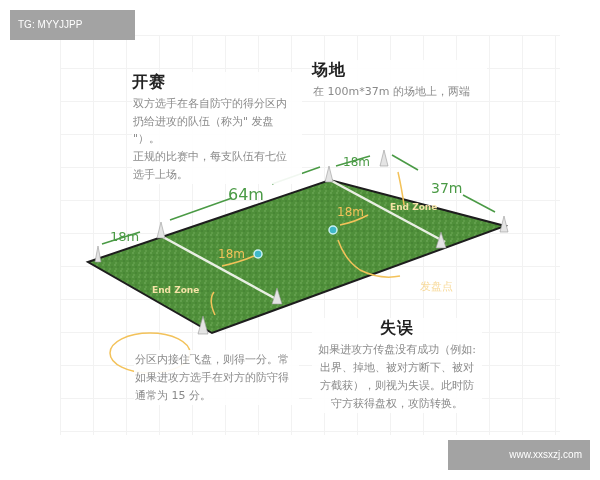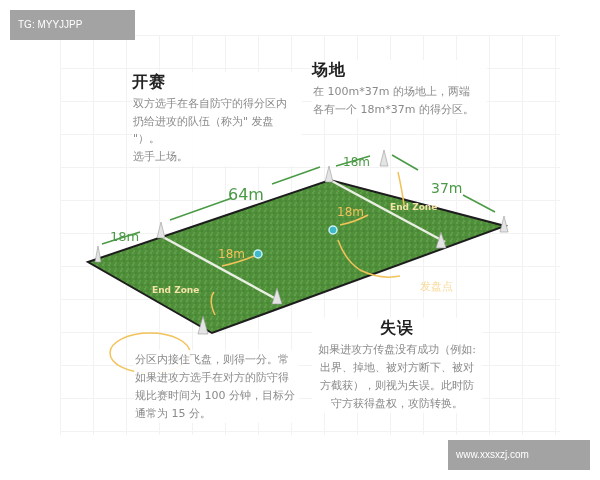--- a/index.html
+++ b/index.html
@@ -15,21 +15,21 @@
       linear-gradient(to bottom, #efefef 1px, transparent 1px);
     background-size:33px 33px;
     opacity:0.8;
   }
   .badge {
     position:absolute; background:#a3a3a3; color:#ffffff;
     font-family:"Liberation Sans", sans-serif; font-size:10px;
     padding:0 8px; line-height:30px; height:30px; box-sizing:border-box;
   }
   .badge.tl { left:10px; top:10px; width:125px; }
-  .badge.br { left:448px; top:440px; width:142px; text-align:left; }
+  .badge.br { left:448px; top:440px; width:142px; text-align:right; }
 
   .card {
     position:absolute; background:rgba(255,255,255,0.92);
   }
   .card h3 {
     margin:0 0 2px 0; font-size:16px; font-weight:bold; color:#222;
     font-family:"DejaVu Sans", sans-serif; letter-spacing:1px;
   }
   .card p {
     margin:1px; font-size:11px; line-height:17px; color:#8a8a8a;
@@ -107,33 +107,32 @@
 
   <text class="lbl-zone" x="152" y="293" font-size="9">End Zone</text>
   <text class="lbl-zone" x="390" y="210" font-size="9">End Zone</text>
   <text class="lbl-yellow" x="420" y="290" font-size="11" opacity="0.6">发盘点</text>
 </svg>
 
 <div class="card" id="card-start">
   <h3>开赛</h3>
   <p>双方选手在各自防守的得分区内</p>
   <p>扔给进攻的队伍（称为" 发盘 "）。</p>
+  <p>正规的比赛中，每支队伍有七位</p>
   <p>选手上场。</p>
 </div>
 
 <div class="card" id="card-field">
   <h3>场地</h3>
   <p>在 100m*37m 的场地上，两端</p>
-  <p>各有一个 18m*37m 的得分区。</p>
 </div>
 
 <div class="card" id="card-score">
   <p>分区内接住飞盘，则得一分。常</p>
   <p>如果进攻方选手在对方的防守得</p>
-  <p>规比赛时间为 100 分钟，目标分</p>
   <p>通常为 15 分。</p>
 </div>
 
 <div class="card" id="card-turnover">
   <h3>失误</h3>
   <p>如果进攻方传盘没有成功（例如:</p>
   <p>出界、掉地、被对方断下、被对</p>
   <p>方截获），则视为失误。此时防</p>
   <p>守方获得盘权，攻防转换。</p>
 </div>

